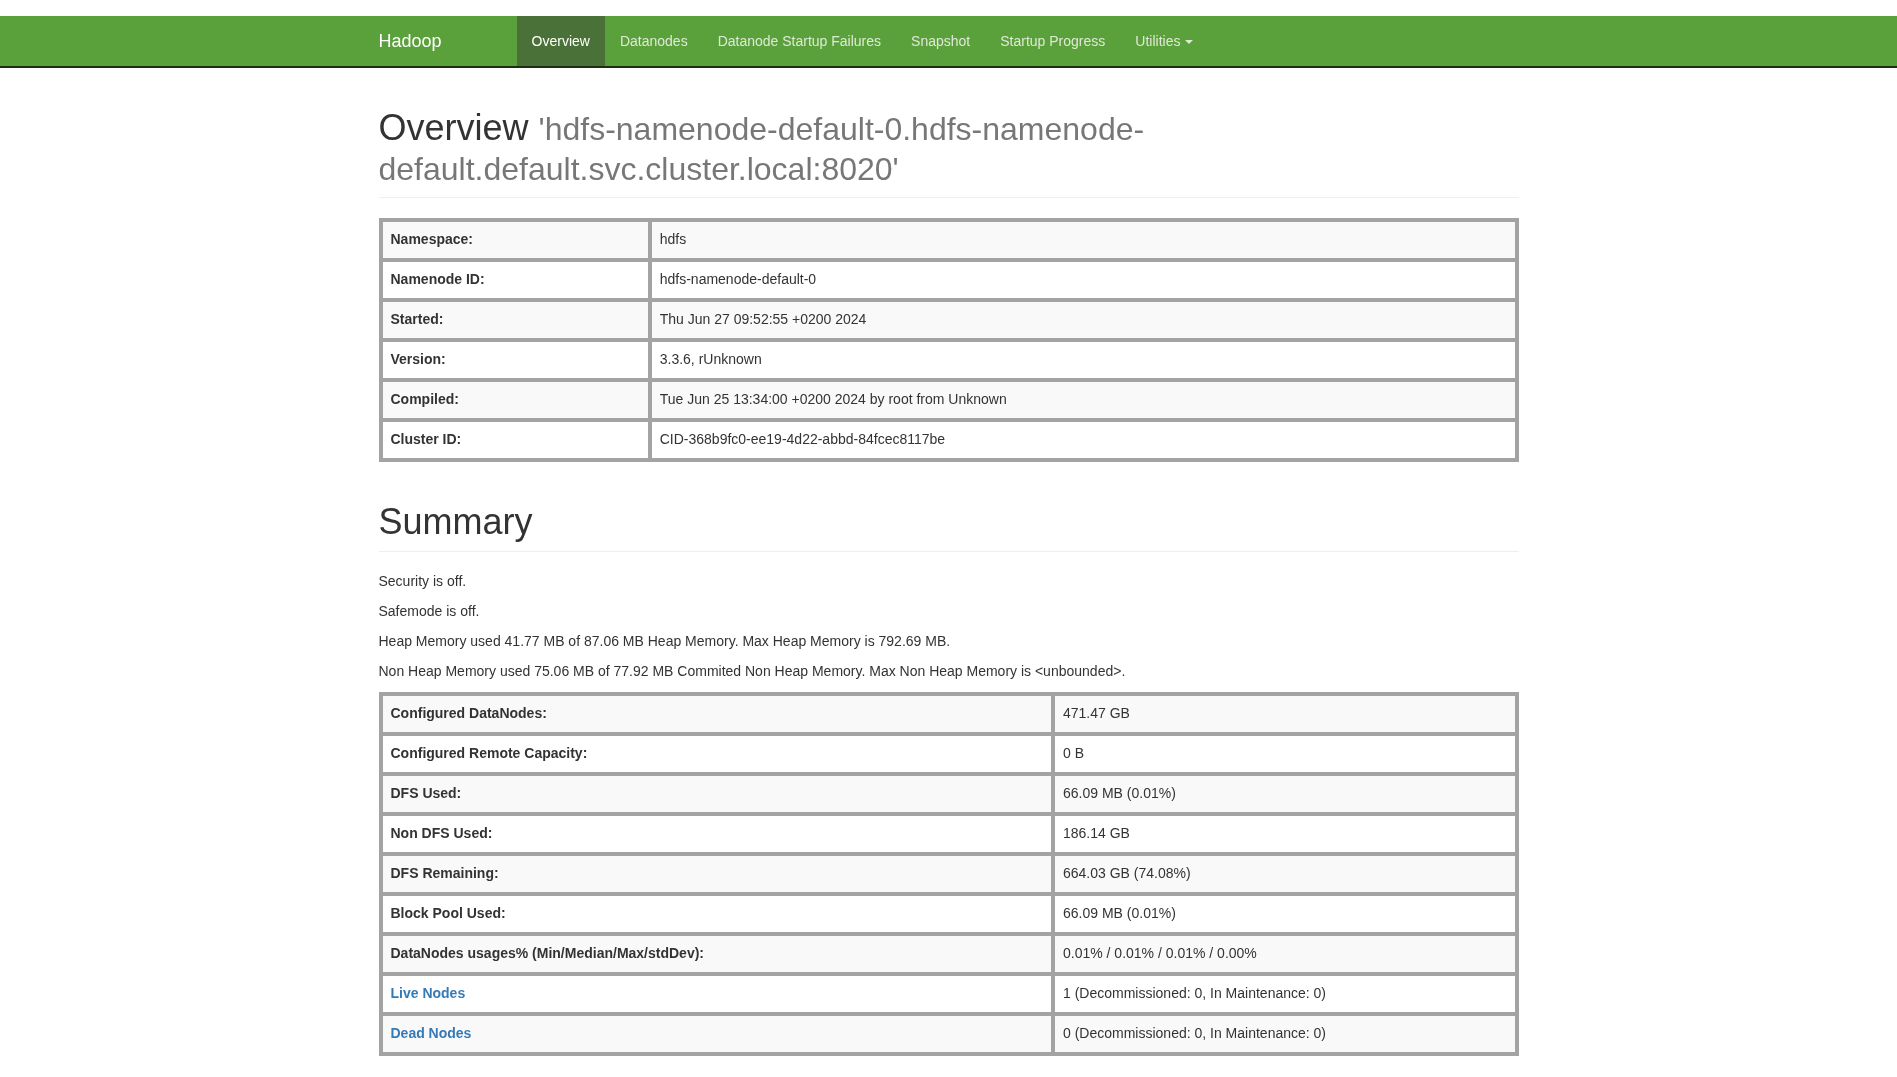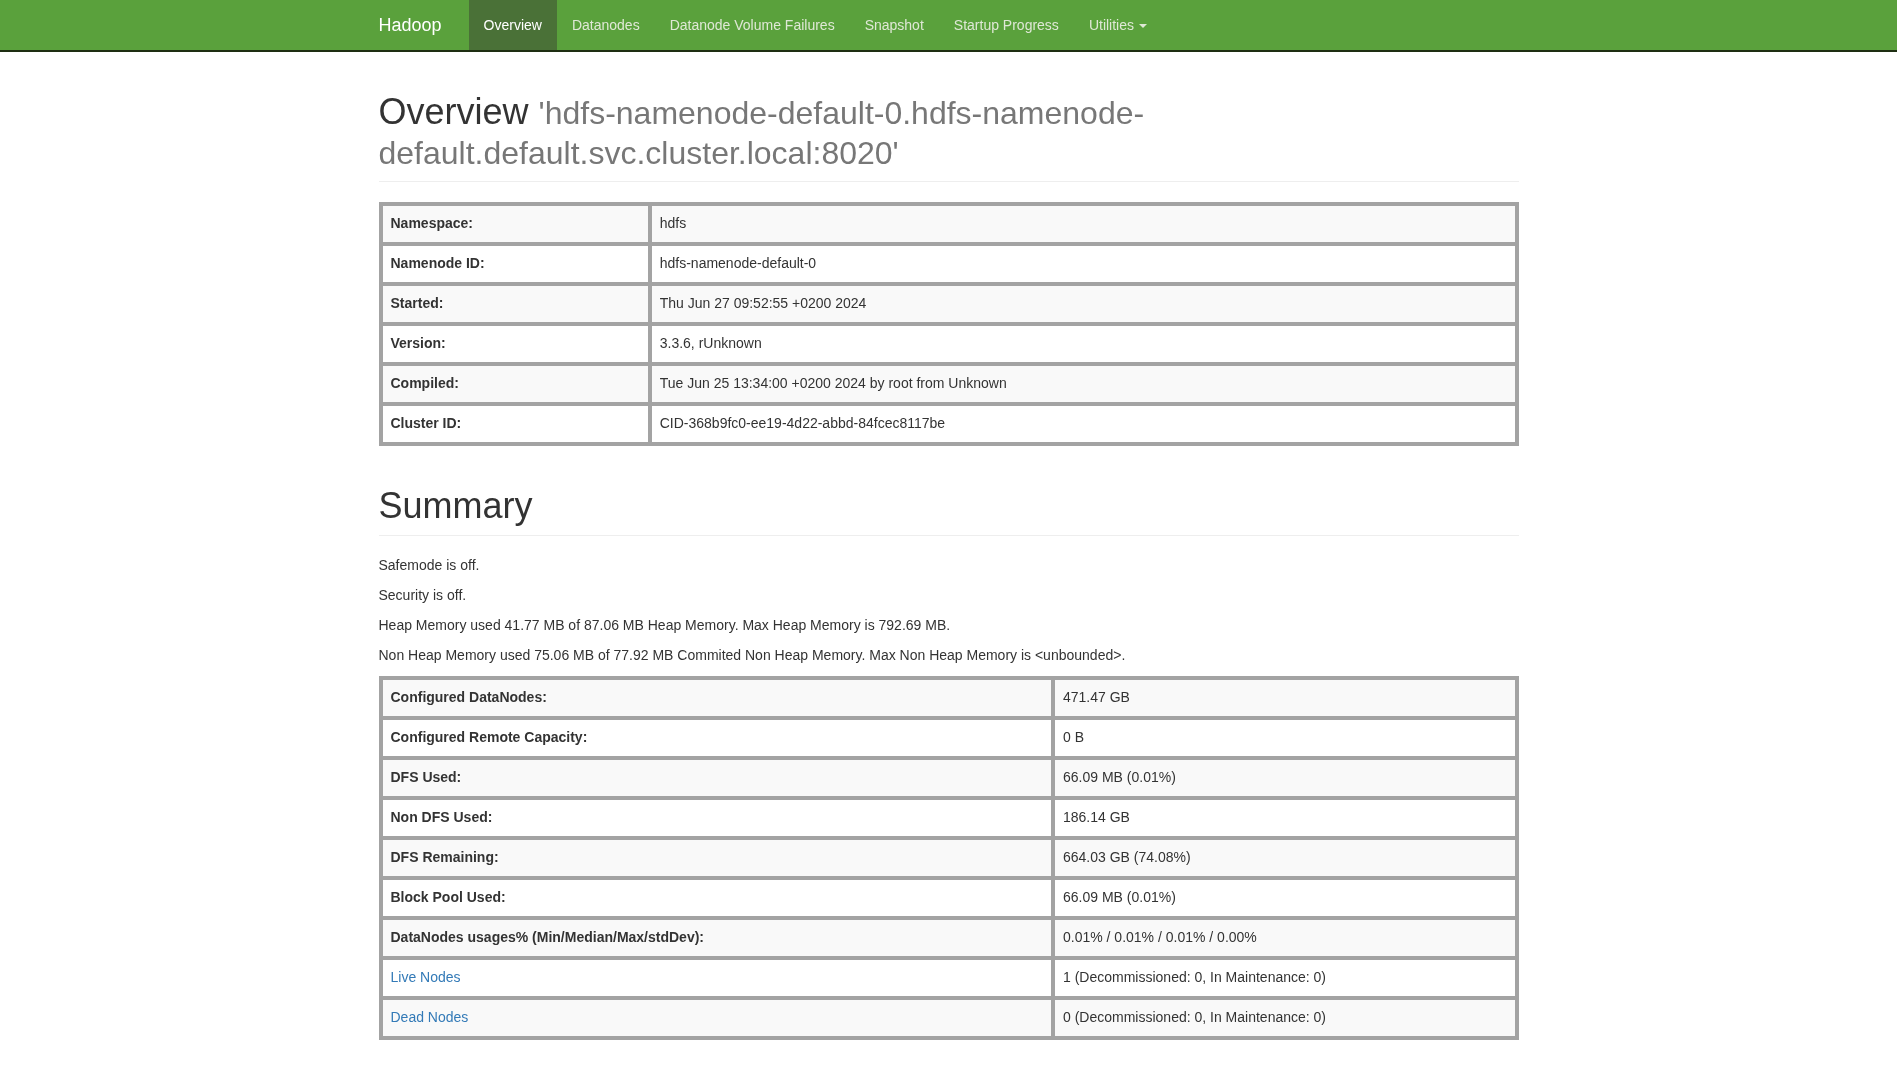--- a/index.html
+++ b/index.html
@@ -9,22 +9,23 @@
     height: 1077px;
     overflow: hidden;
     background: #ffffff;
     font-family: "Liberation Sans", "DejaVu Sans", sans-serif;
     font-size: 14px;
     line-height: 1.42857;
     color: #333333;
   }
   .container {
     width: 1170px;
-    margin: 0 auto;
+    margin: 16px auto;
     padding: 0 15px;
+    gap: 48px;
   }
 
   
   .navbar {
     background: #5aa13c;
     border-bottom: 2px solid #1e2e12;
     height: 52px;
     width: 100%;
   }
   .navbar .container {
@@ -114,35 +115,35 @@
     vertical-align: top;
     line-height: 1.42857;
     font-weight: normal;
   }
   table.info-table th { font-weight: bold; }
   table.info-table tbody tr:nth-child(odd) { background: #f9f9f9; }
   table.overview-table th { width: 23.7%; }
   table.summary-table th { width: 59.2%; }
   a.node-link {
     color: #337ab7;
-    font-weight: normal;
+    font-weight: bold;
     text-decoration: none;
     cursor: pointer;
   }
 </style>
 </head>
 <body>
 
 <nav class="navbar">
   <div class="container">
     <a class="navbar-brand">Hadoop</a>
     <ul class="navbar-nav">
       <li class="active">Overview</li>
       <li>Datanodes</li>
-      <li>Datanode Volume Failures</li>
+      <li>Datanode Startup Failures</li>
       <li>Snapshot</li>
       <li>Startup Progress</li>
       <li><span>Utilities</span><span class="caret"></span></li>
     </ul>
   </div>
 </nav>
 
 <div class="container">
 
   <div class="page-header">
@@ -178,22 +179,22 @@
           <th>Cluster ID:</th>
           <td>CID-368b9fc0-ee19-4d22-abbd-84fcec8117be</td>
         </tr>
     </tbody>
   </table>
 
   <div class="page-header">
     <h1>Summary</h1>
   </div>
 
+  <p>Security is off.</p>
   <p>Safemode is off.</p>
-  <p>Security is off.</p>
   <p>Heap Memory used 41.77 MB of 87.06 MB Heap Memory. Max Heap Memory is 792.69 MB.</p>
   <p>Non Heap Memory used 75.06 MB of 77.92 MB Commited Non Heap Memory. Max Non Heap Memory is &lt;unbounded&gt;.</p>
 
   <table class="info-table summary-table">
     <tbody>
       <tr>
           <th>Configured DataNodes:</th>
           <td>471.47 GB</td>
         </tr>
       <tr>

